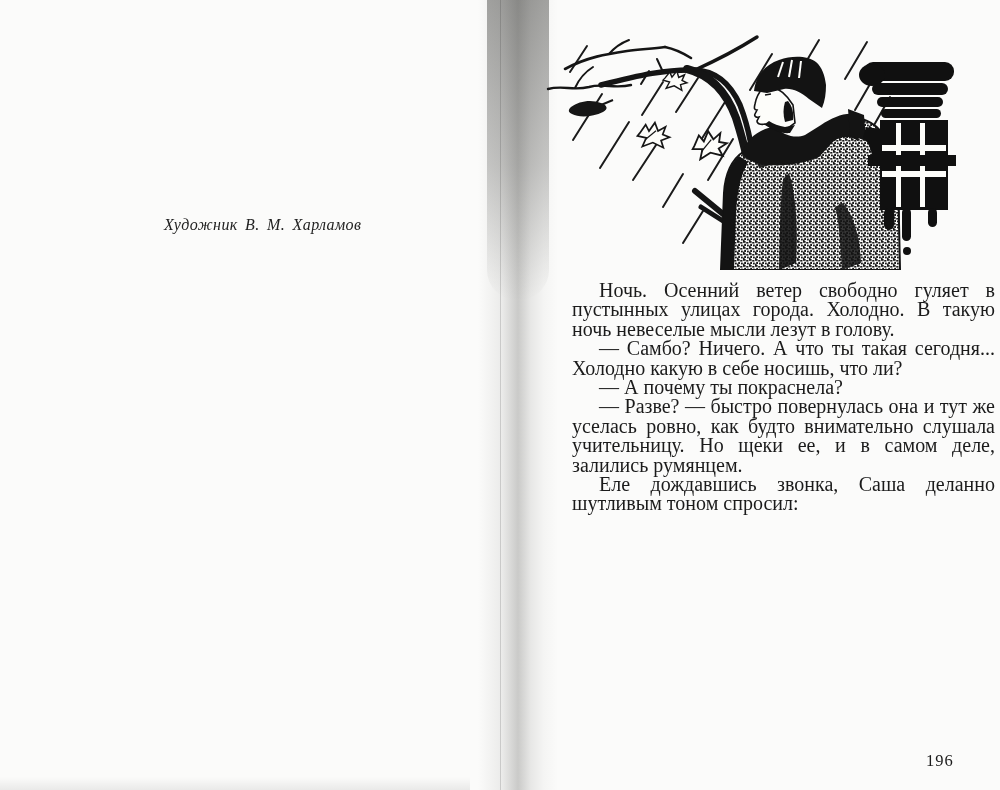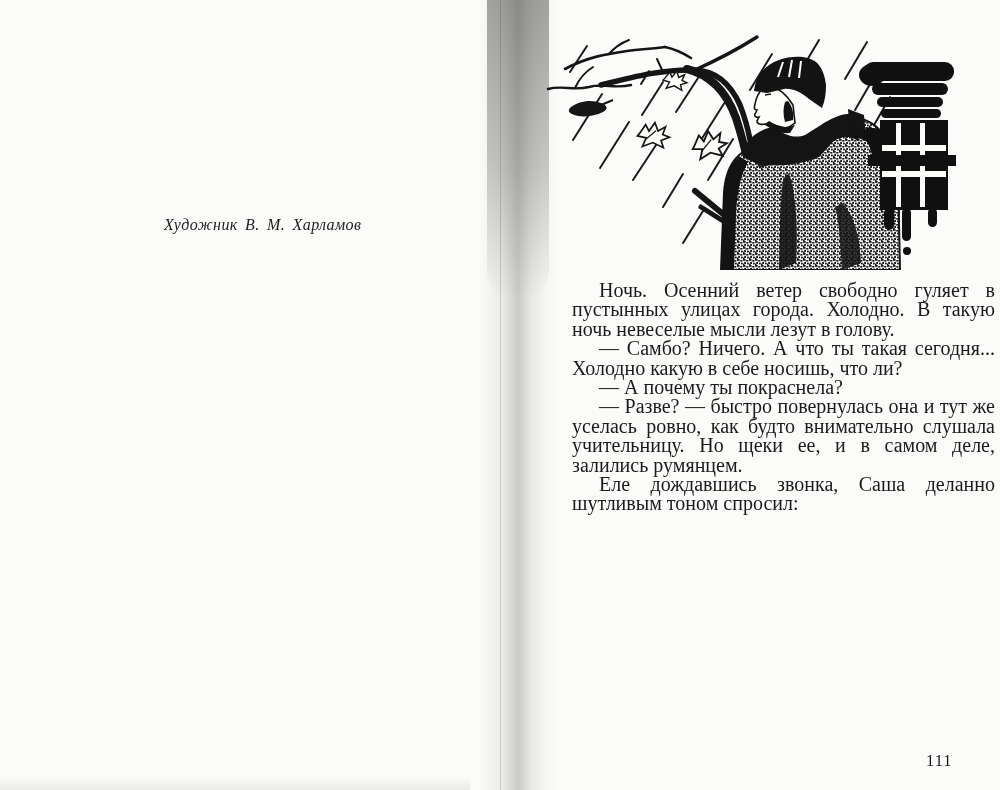--- a/index.html
+++ b/index.html
@@ -147,14 +147,14 @@
   </figure>
 
   <div class="text-block">
     <p>Ночь. Осенний ветер свободно гуляет в пустынных улицах города. Холодно. В такую ночь невеселые мысли лезут в голову.</p>
     <p>— Самбо? Ничего. А что ты такая сегодня... Холодно какую в себе носишь, что ли?</p>
     <p>— А почему ты покраснела?</p>
     <p>— Разве? — быстро повернулась она и тут же уселась ровно, как будто внимательно слушала учительницу. Но щеки ее, и в самом деле, залились румянцем.</p>
     <p>Еле дождавшись звонка, Саша деланно шутливым тоном спросил:</p>
   </div>
 
-  <div class="page-number">111</div>
+  <div class="page-number">196</div>
 </div>
 
 </body></html>

